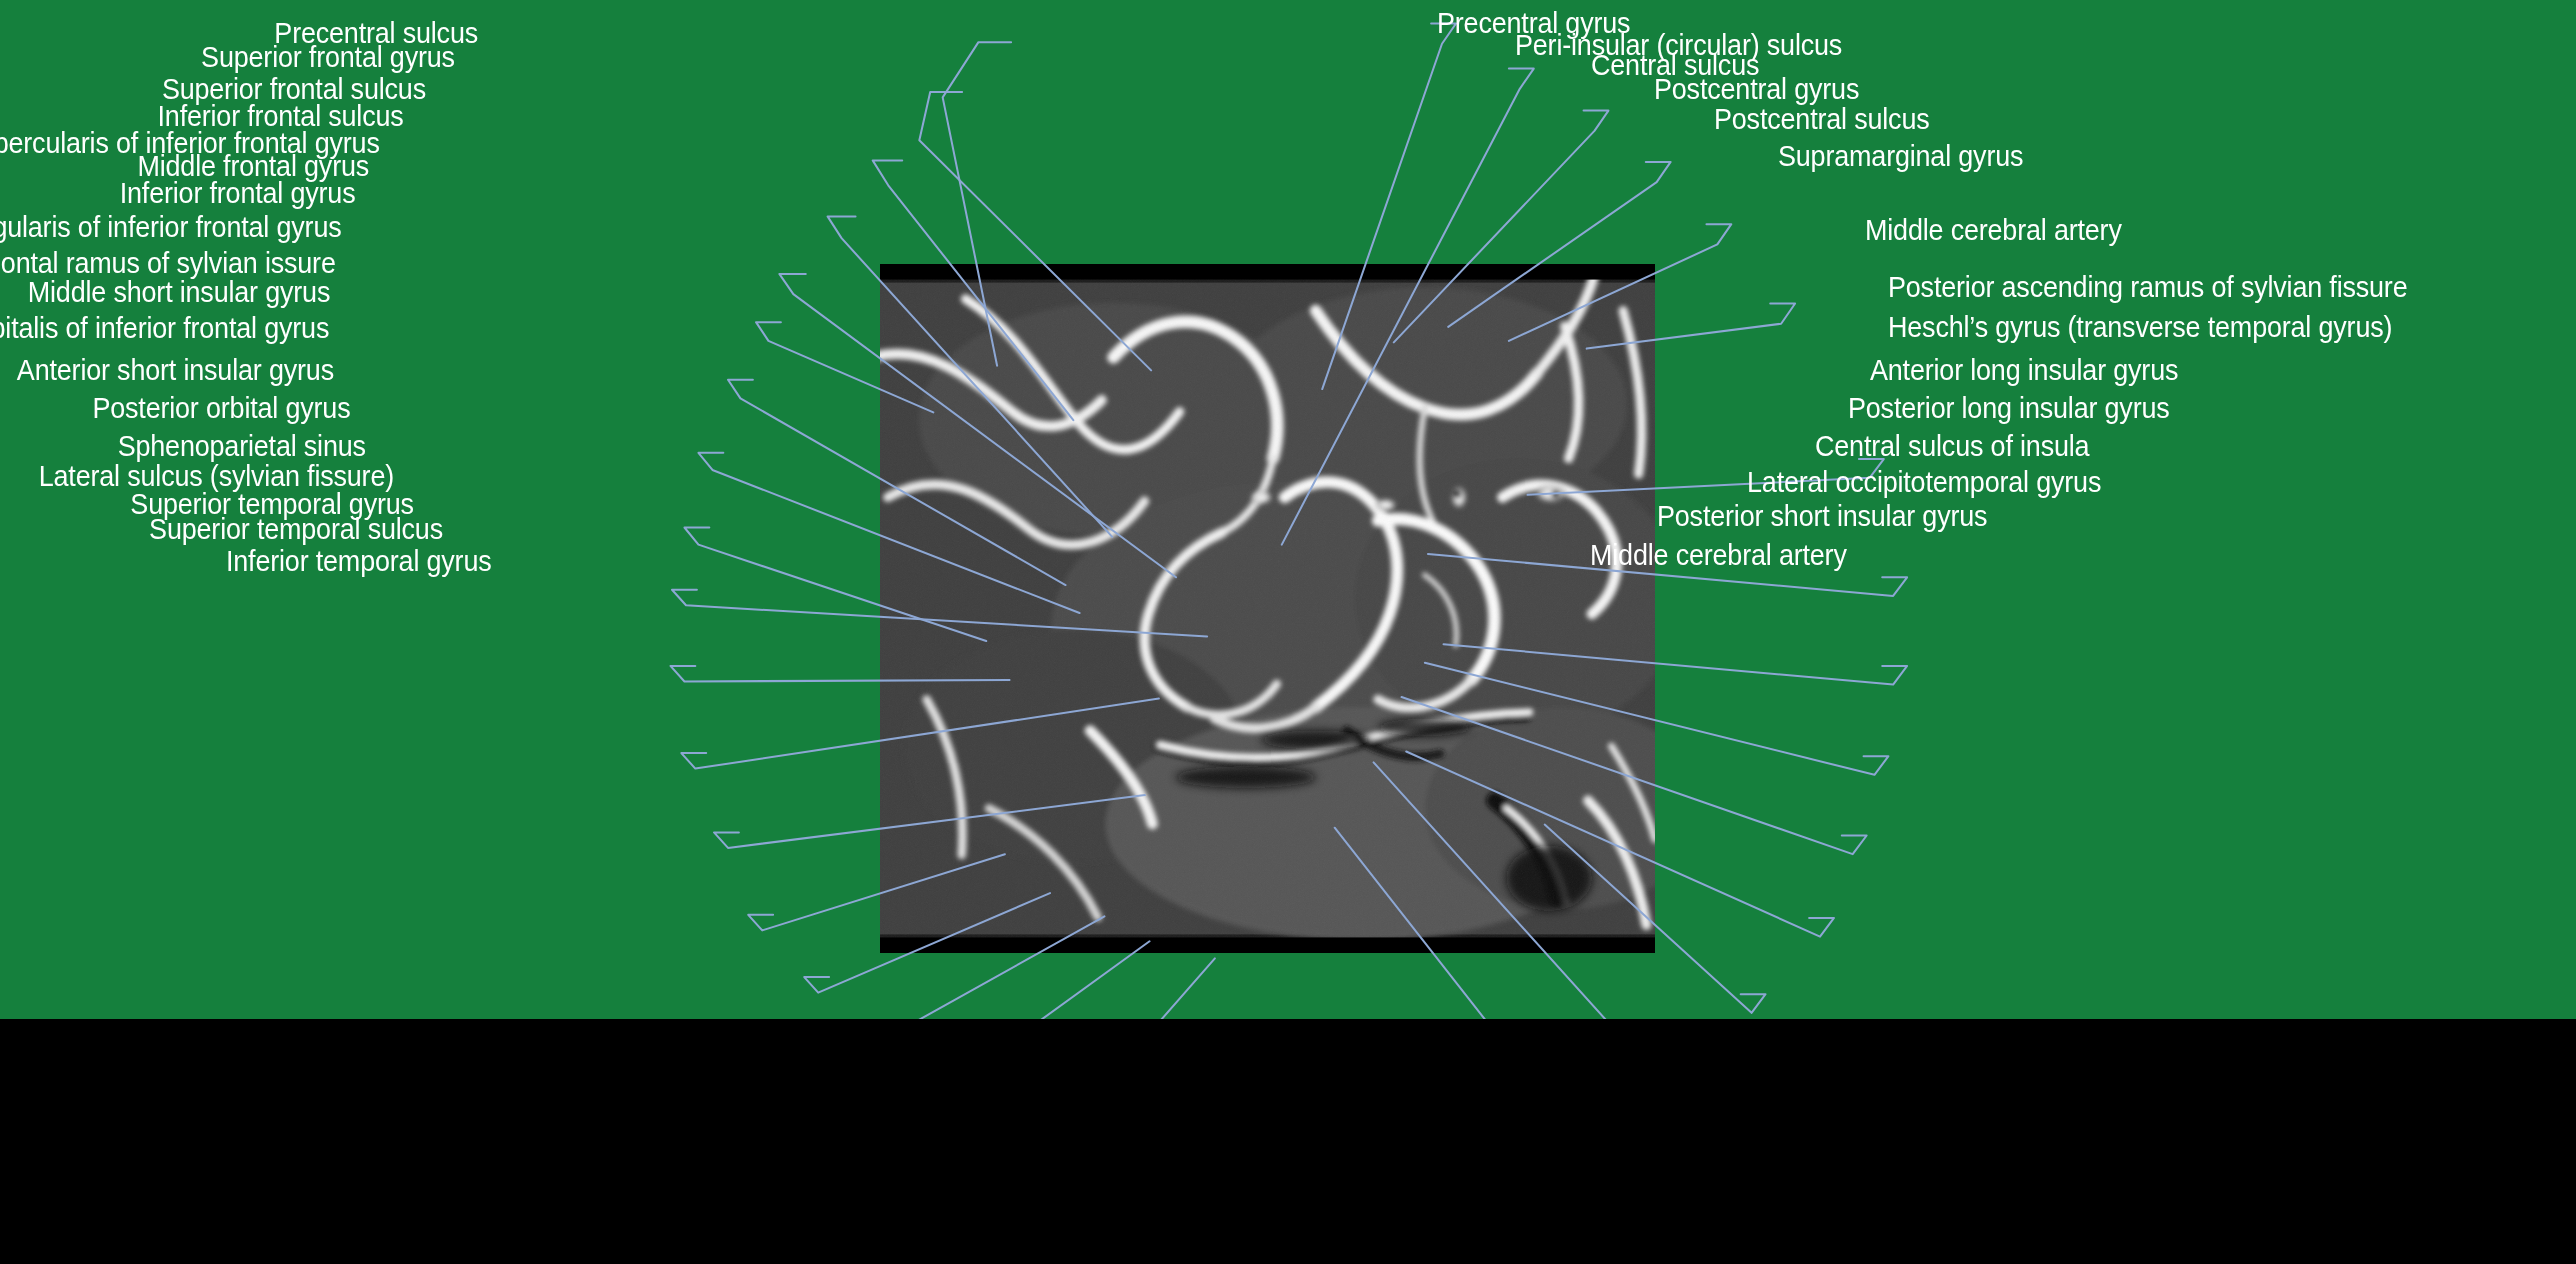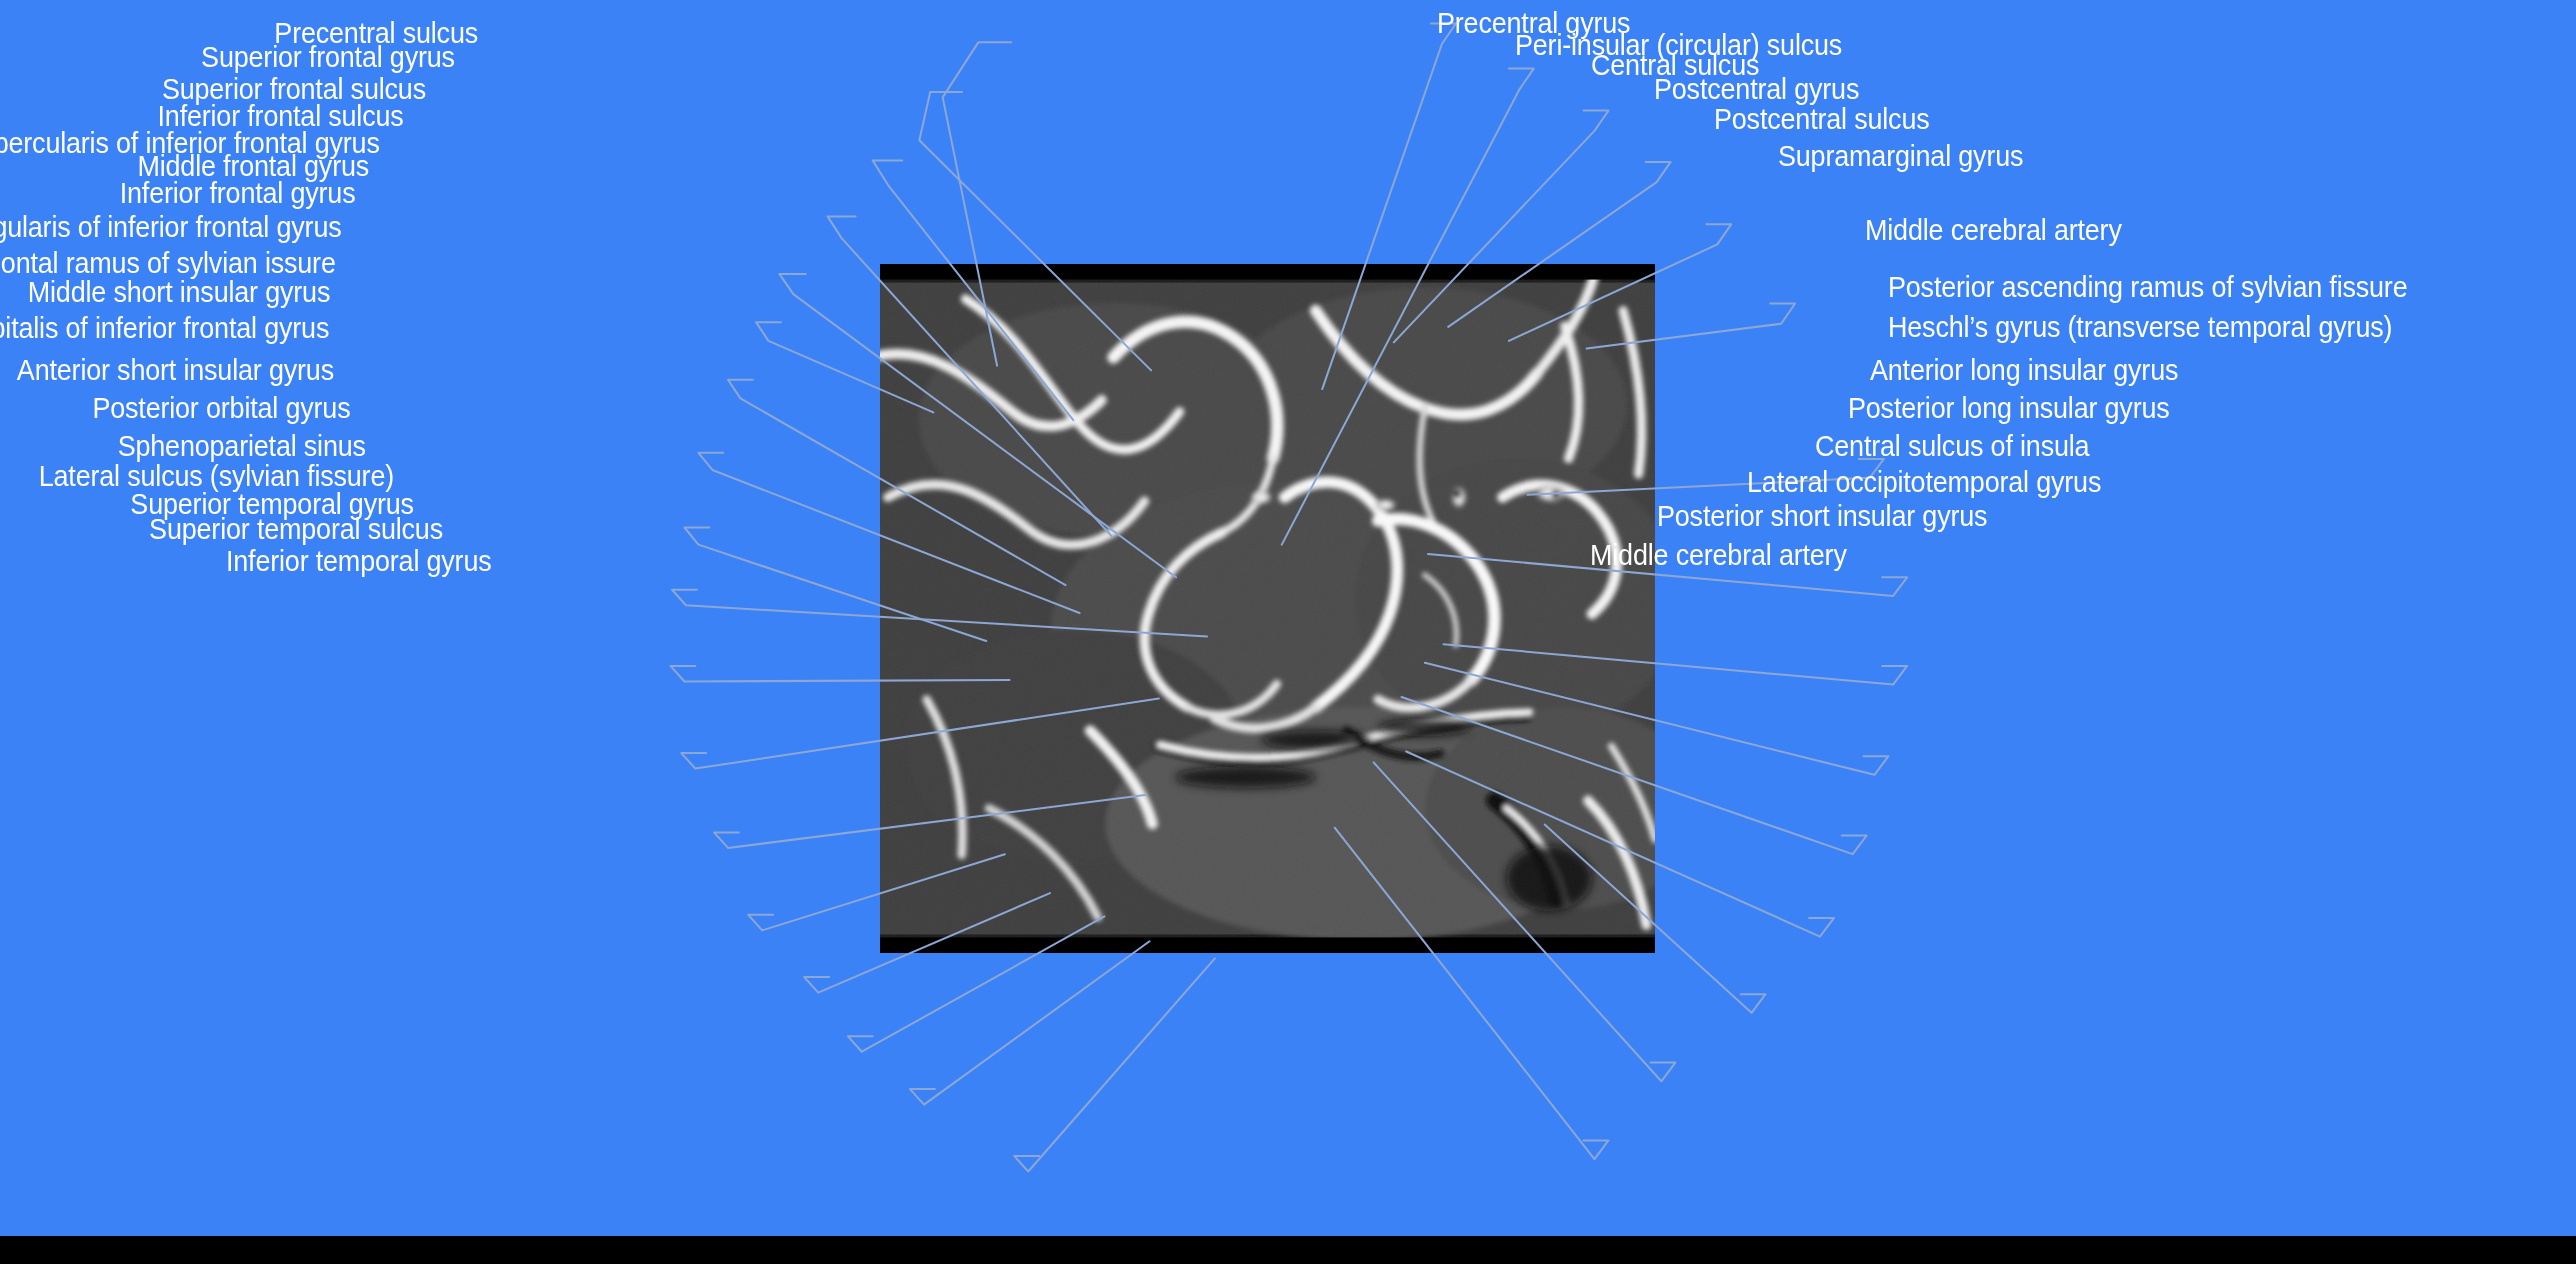--- a/index.html
+++ b/index.html
@@ -4,22 +4,22 @@
 <title>Insula MRI Anatomy Labels</title>
 <style>
   html, body {
     margin: 0;
     padding: 0;
     background: #000000;
   }
   #stage {
     position: relative;
     width: 2576px;
-    height: 1236px;
-    background: #3b82f6;
+    height: 1019px;
+    background: #15803d;
     overflow: hidden;
     font-family: "Liberation Sans", "DejaVu Sans", sans-serif;
   }
 
   
   #mri-panel {
     position: absolute;
     left: 880px;
     top: 264px;
     width: 775px;

